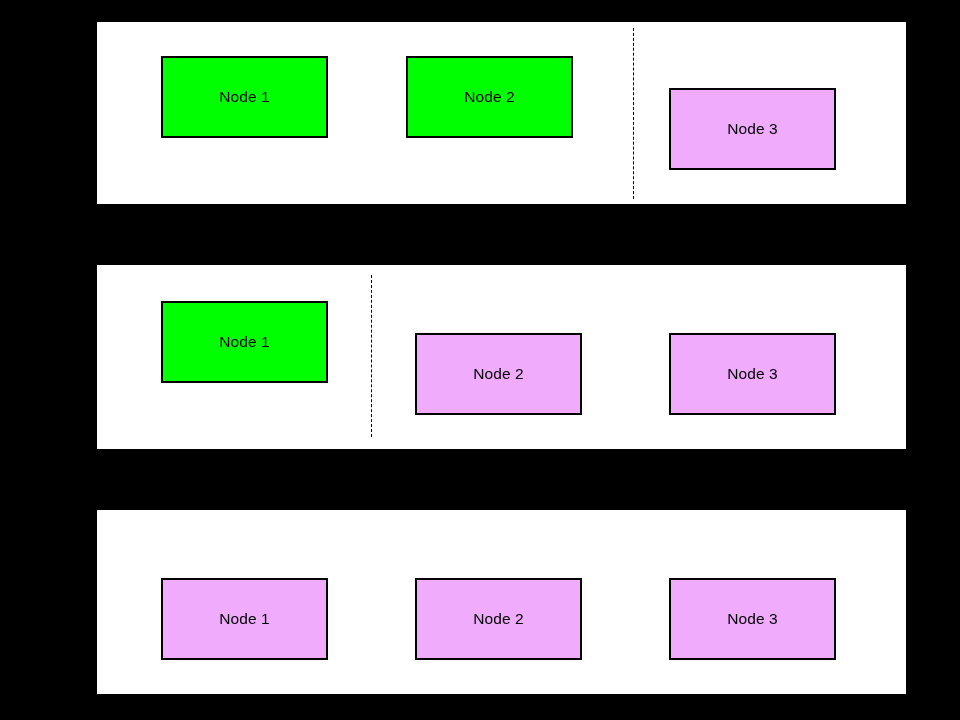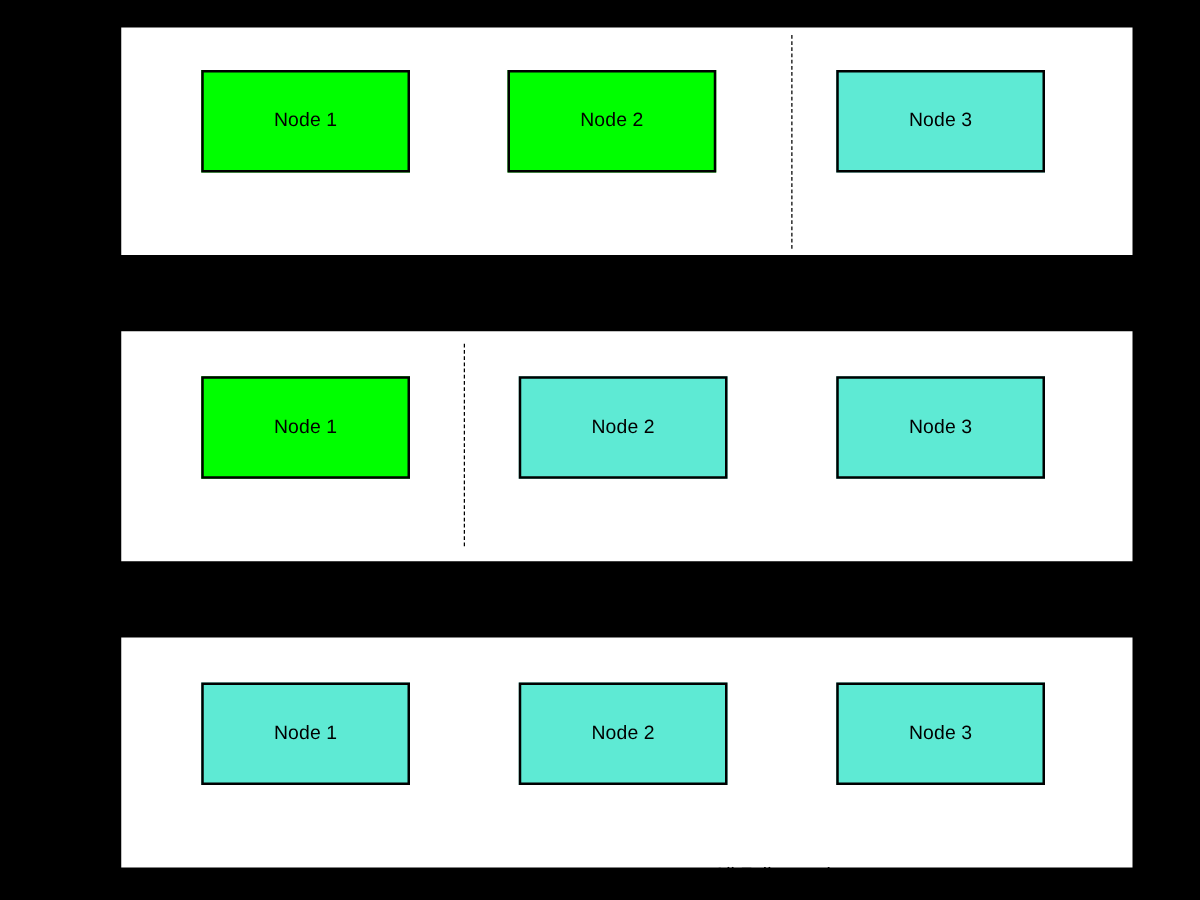--- a/index.html
+++ b/index.html
@@ -45,21 +45,21 @@
     align-items: center;
     justify-content: center;
     height: 82px;
     width: 167px;
     color: #000000;
     font-size: 15.5px;
     font-family: "Liberation Sans", sans-serif;
     letter-spacing: 0.1px;
   }
   .node-box.up   { background: #00ff00; }
-  .node-box.down { background: #5eead4; }
+  .node-box.down { background: #f0abfc; margin-top: 32px; }
 
   .divider {
     position: absolute;
     width: 0;
     border-left: 1.6px dashed #000000;
   }
 
   .caption {
     position: absolute;
     color: #000000;

